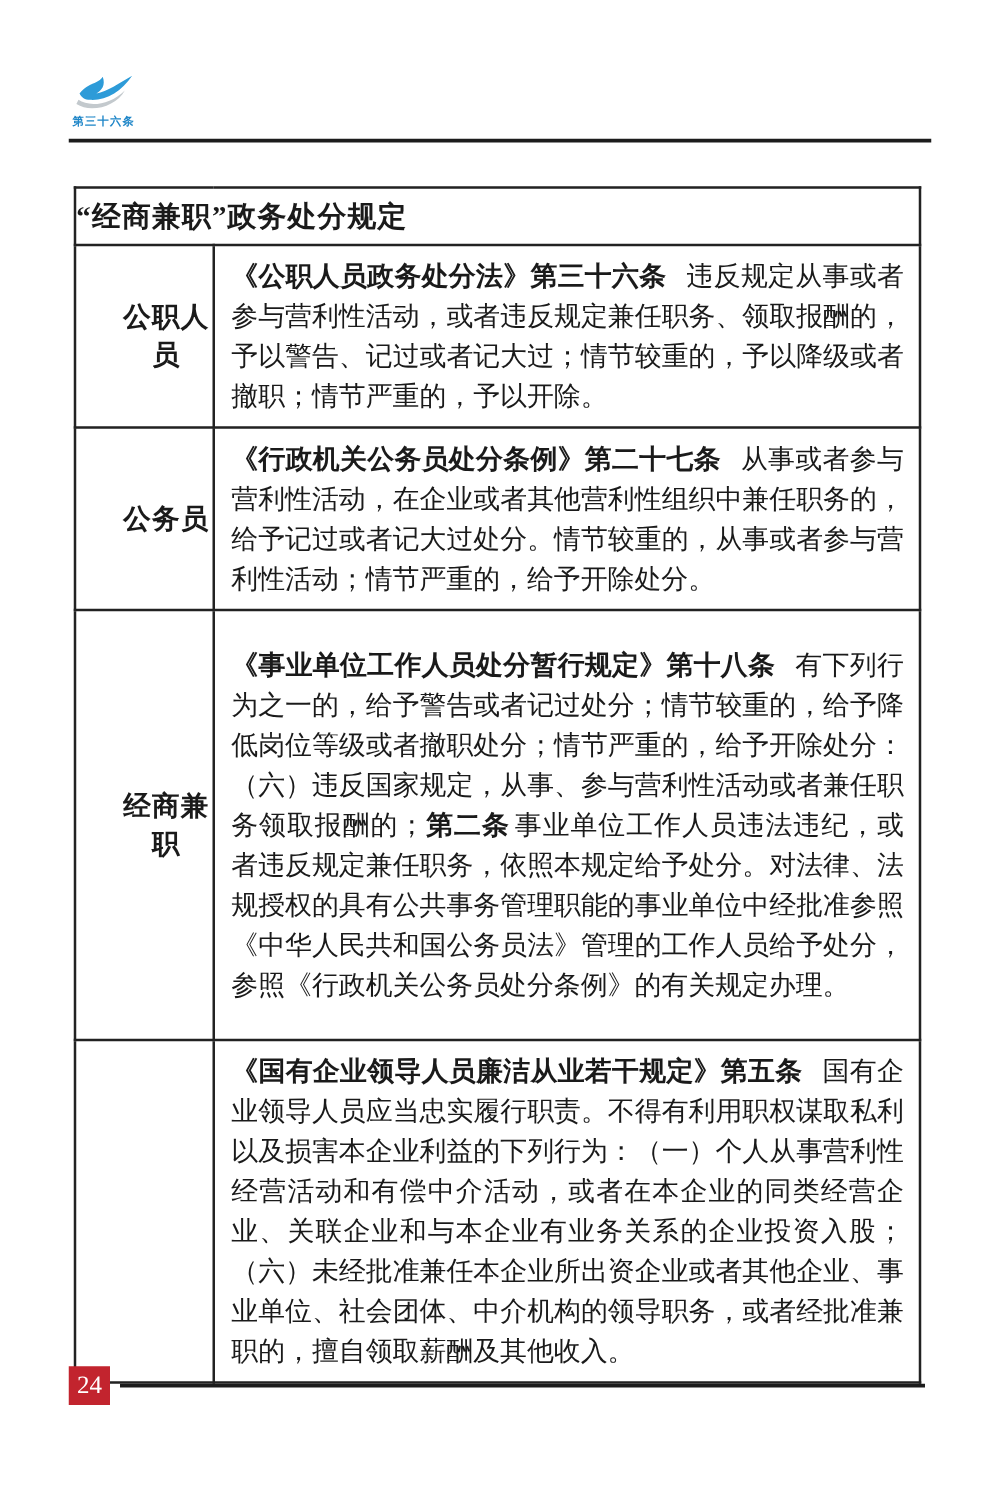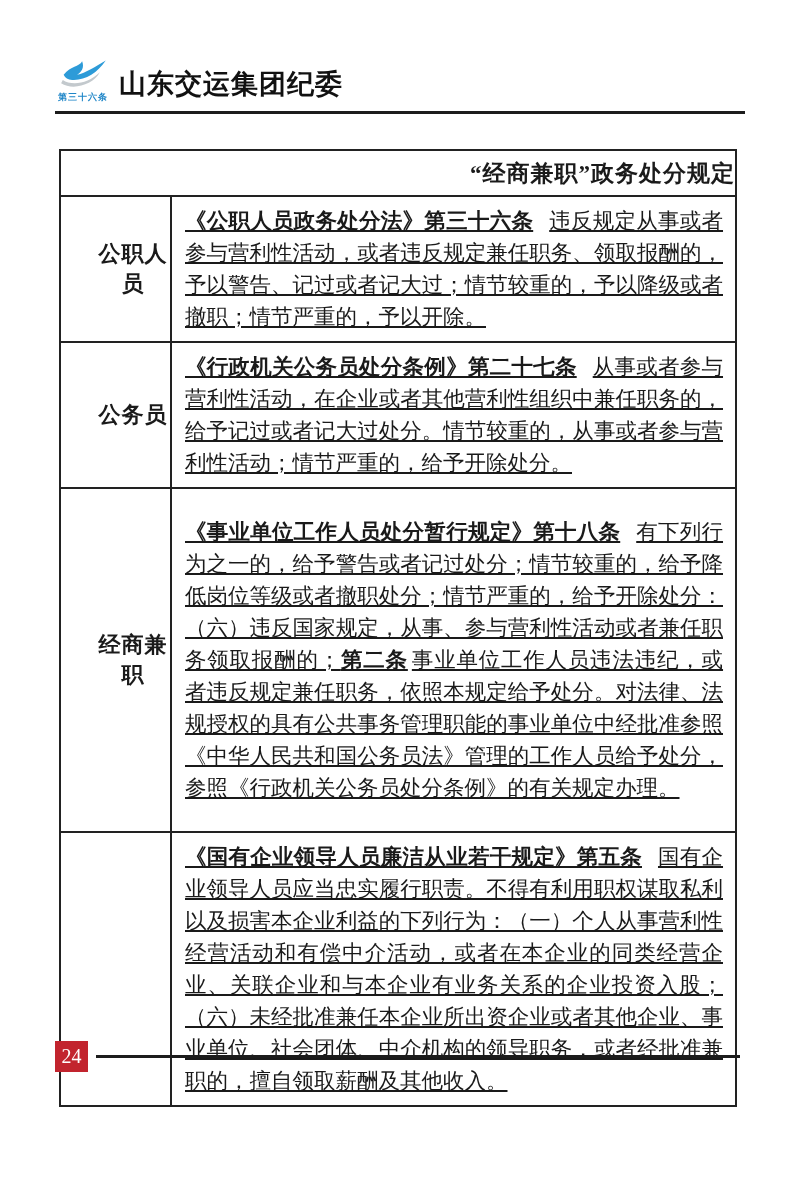--- a/index.html
+++ b/index.html
@@ -11,46 +11,45 @@
   .header-row { display: flex; align-items: flex-start; }
   .logo-block { width: 56px; text-align: center; margin-right: 8px; }
   .logo-mark { width: 52px; height: 32px; display: block; margin: 0 auto; }
   .logo-text { font-family: "Liberation Sans", sans-serif; font-size: 9px; font-weight: 700; color: #1f86c8; letter-spacing: 1px; display: block; margin-top: 1px; }
   .org-title { font-family: "Liberation Sans", sans-serif; font-size: 27px; font-weight: 700; color: #111; letter-spacing: 1px; line-height: 1.2; margin-top: 10px; }
   .header-rule { width: 690px; height: 3px; background: #1c1c1c; margin-top: 7px; }
 
   
   .reg-table { position: absolute; left: 59px; top: 149px; width: 678px; border-collapse: collapse; table-layout: fixed; }
   .reg-table td { border: 2px solid #222; vertical-align: middle; }
-  .title-cell { height: 46px; text-align: right; font-size: 23px; font-weight: 700; letter-spacing: 1px; }
+  .title-cell { height: 46px; text-align: left; font-size: 23px; font-weight: 700; letter-spacing: 1px; }
   .label-col { width: 111px; }
   .label-cell { text-align: center; font-size: 22px; font-weight: 700; letter-spacing: 1px; padding-left: 35px; }
-  .content-cell { padding: 8px 12px 8px 13px; vertical-align: middle; text-decoration: underline; }
+  .content-cell { padding: 8px 12px 8px 13px; vertical-align: middle; }
   .content-cell p { font-size: 21.5px; line-height: 32px; text-align: justify; }
   .law { font-weight: 700; margin-right: 16px; }
   .law-mid { font-weight: 700; margin-right: 4px; }
 
   
-  .footer { position: absolute; left: 55px; top: 1041px; width: 690px; height: 32px; text-align: right; }
+  .footer { position: absolute; left: 55px; top: 1093px; width: 690px; height: 32px; text-align: right; }
   .page-badge { position: absolute; left: 0; top: 0; width: 33px; height: 31px; background: #c2242e; color: #ffffff; font-size: 20px; font-family: "Liberation Serif", serif; display: flex; align-items: center; justify-content: center; }
   .footer-rule { position: absolute; left: 41px; top: 14px; width: 644px; height: 3px; background: #1c1c1c; }
 </style>
 </head>
 <body>
 
 <div class="header">
   <div class="header-row">
     <div class="logo-block">
       <svg class="logo-mark" viewBox="0 0 60 38" xmlns="http://www.w3.org/2000/svg">
         <path d="M6 26 C 16 33, 36 31, 50 17 C 42 32, 18 39, 4 30 Z" fill="#c3c9cd"></path>
         <path d="M7 20 C 16 9, 25 11, 29 4 C 32 12, 28 17, 23 20 C 33 18, 45 10, 57 3 C 47 18, 32 27, 17 26 C 12 26, 9 24, 7 20 Z" fill="#2d9bd8"></path>
       </svg>
       <span class="logo-text">第三十六条</span>
     </div>
-    <div class="org-title">山东交运集团纪委</div>
   </div>
   <div class="header-rule"></div>
 </div>
 
 <table class="reg-table">
   <colgroup>
       <col class="label-col">
       <col>
     </colgroup>
   <tbody>

